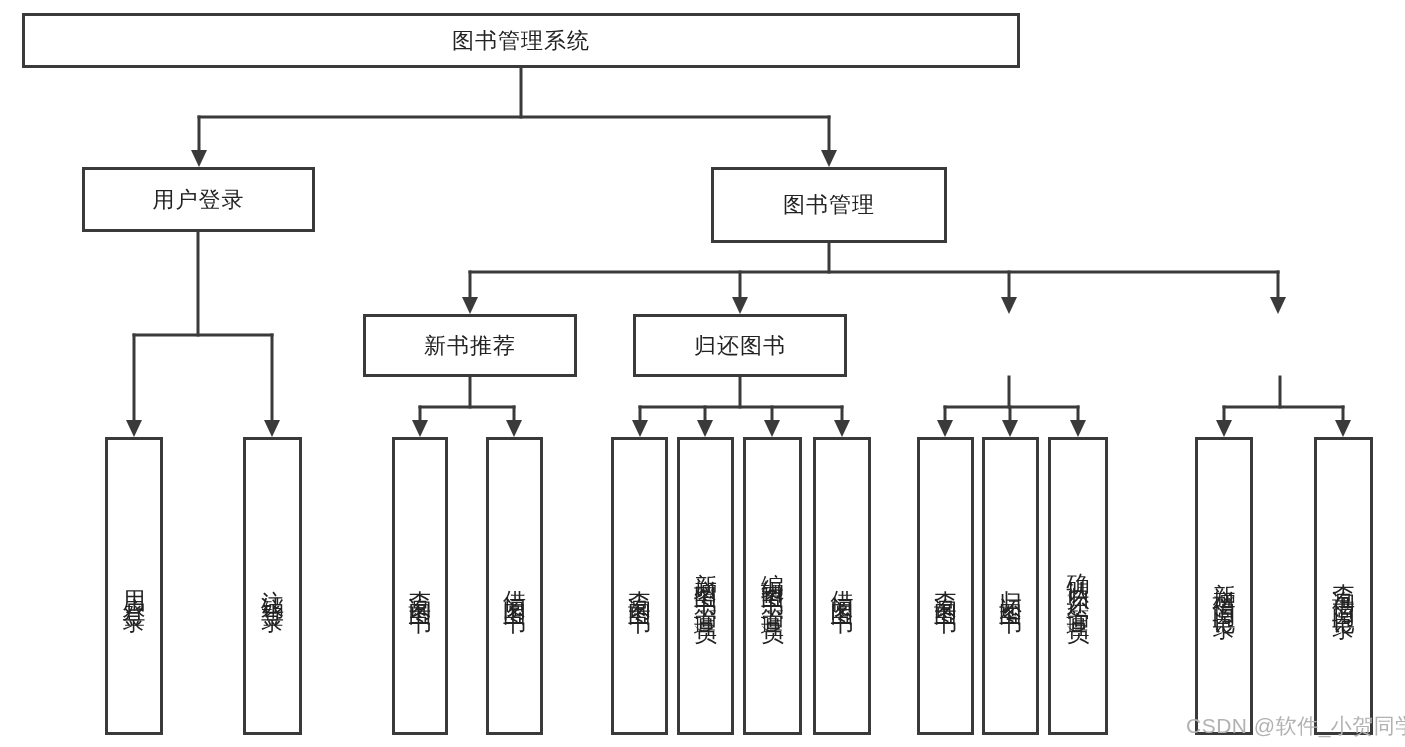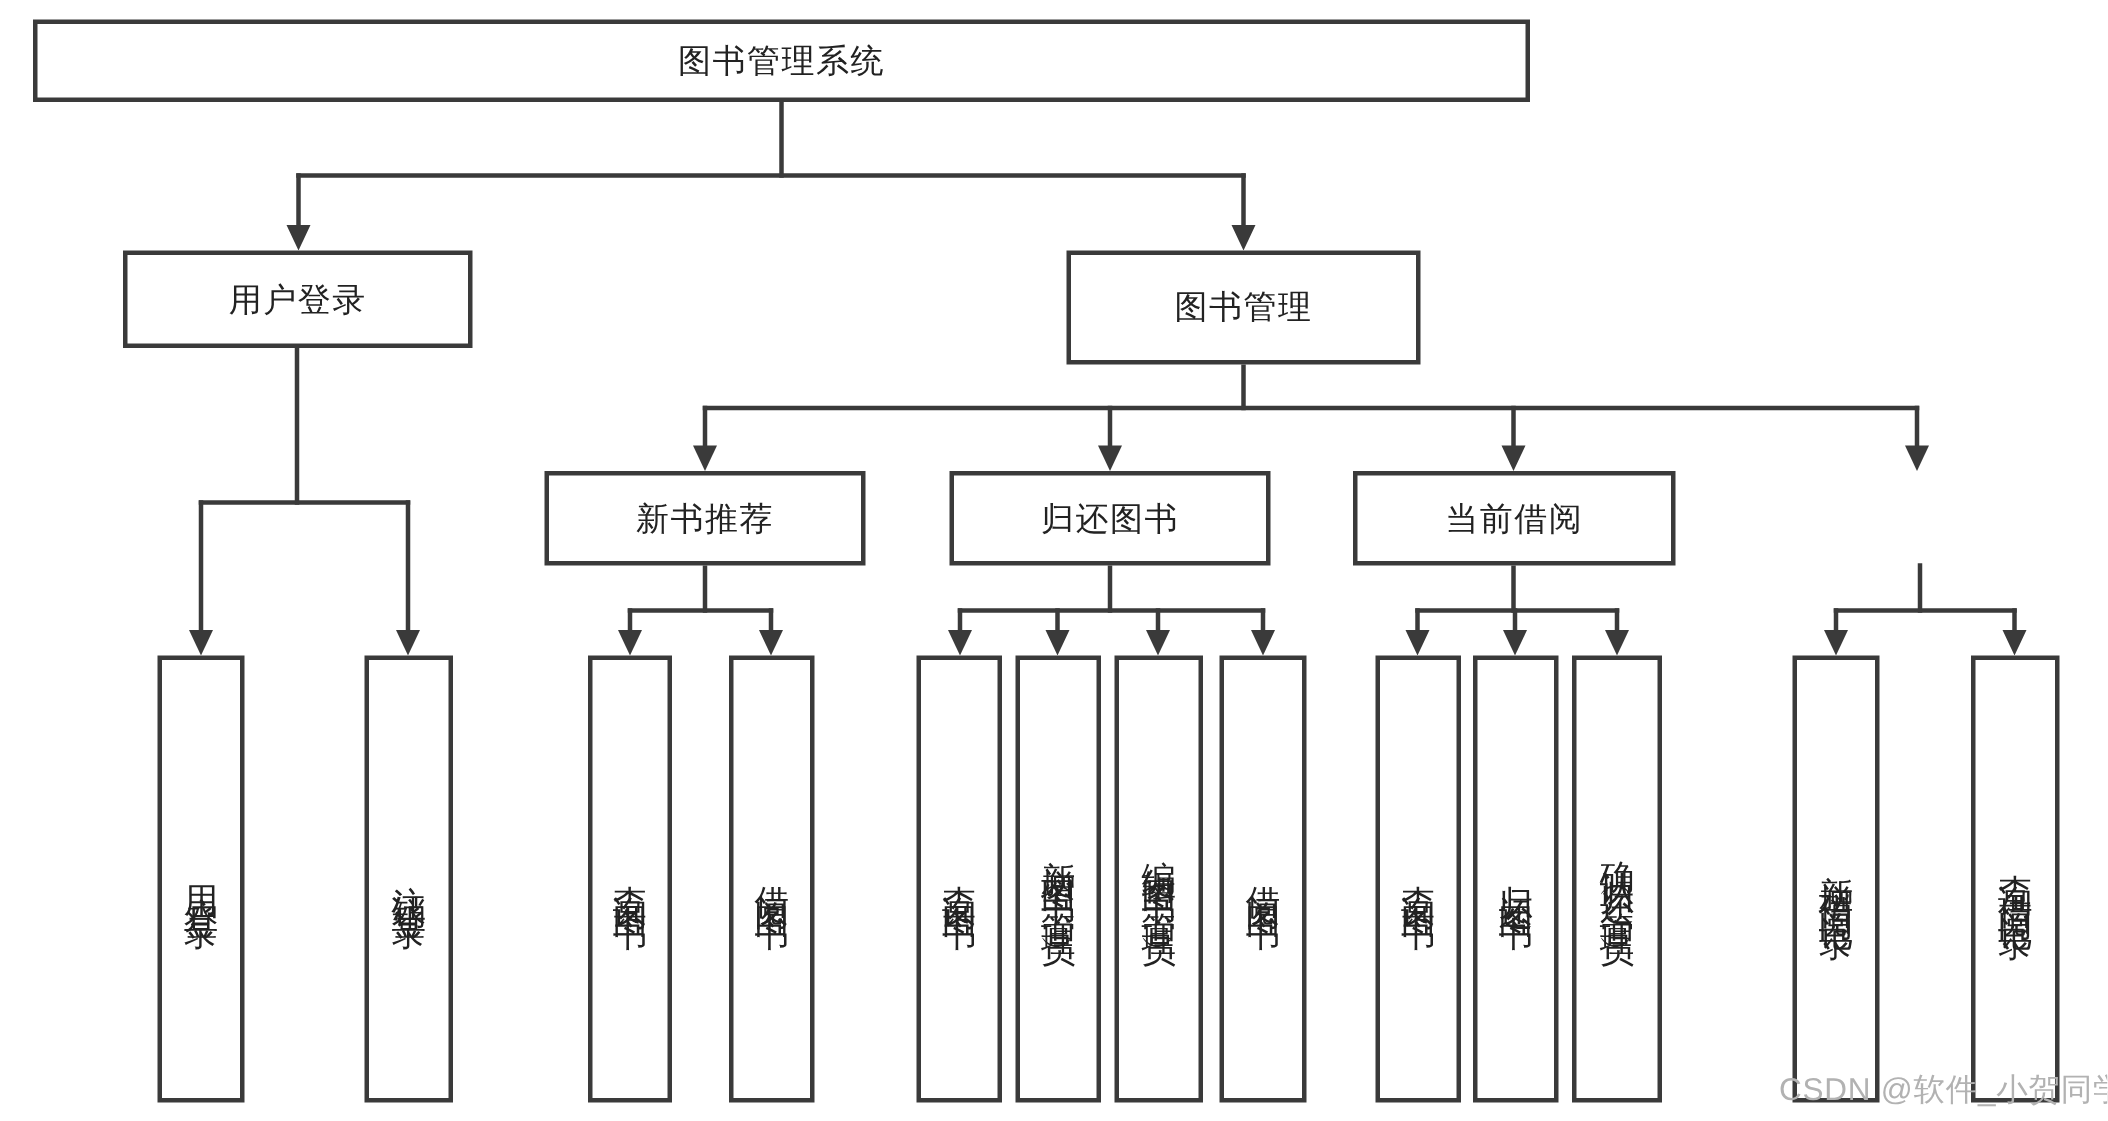--- a/index.html
+++ b/index.html
@@ -117,23 +117,20 @@
   <div class="box" style="left:711px;top:167px;width:236px;height:76px">
     <span class="hlabel">图书管理</span>
   </div>
 
   <div class="box" style="left:363px;top:314px;width:214px;height:63px">
     <span class="hlabel">新书推荐</span>
   </div>
   <div class="box" style="left:633px;top:314px;width:214px;height:63px">
     <span class="hlabel">归还图书</span>
   </div>
-  <div class="box" style="left:902px;top:314px;width:215px;height:63px">
-    <span class="hlabel">当前借阅</span>
-  </div>
 
   <div class="box leaf" style="left:105px;width:58px">
     <span class="vtext">用户登录</span>
   </div>
   <div class="box leaf" style="left:243px;width:59px">
     <span class="vtext">注销登录</span>
   </div>
 
   <div class="box leaf" style="left:392px;width:56px">
     <span class="vtext">查询图书</span>

